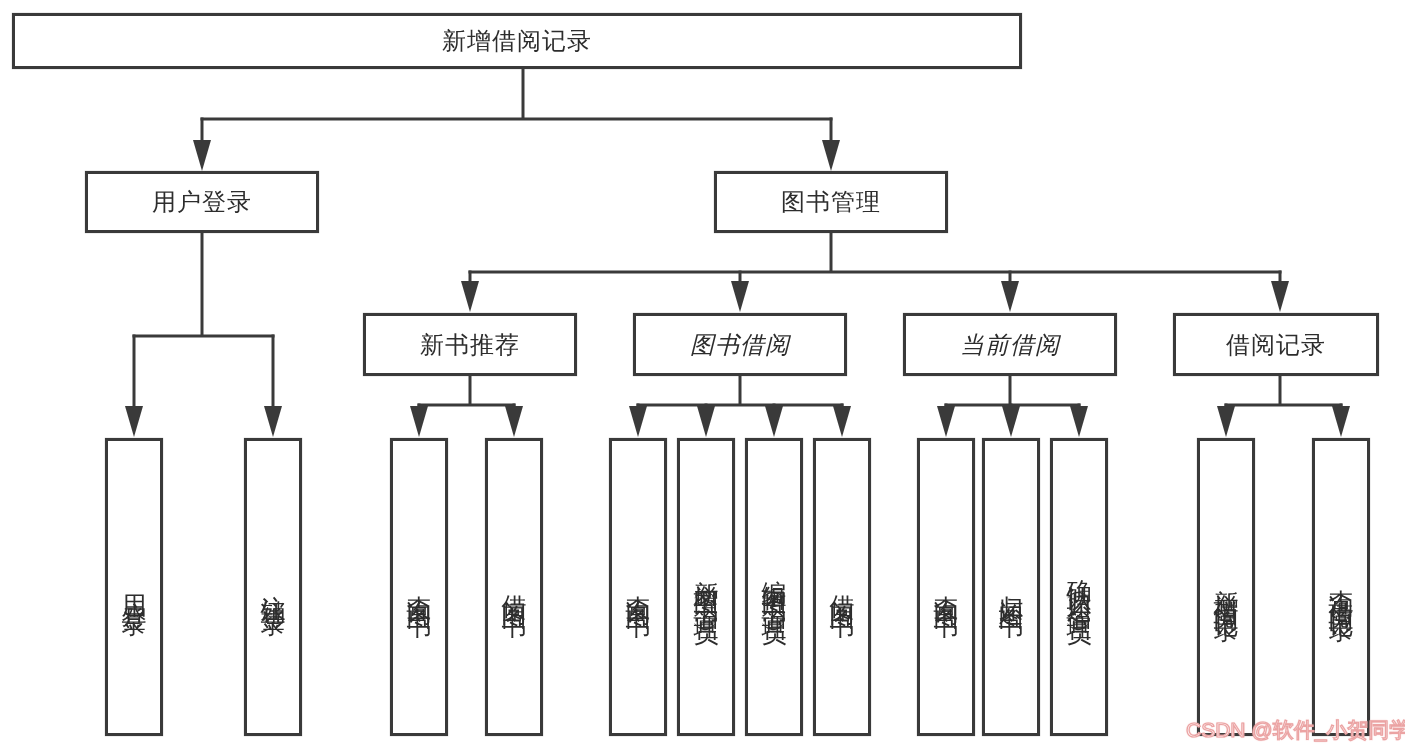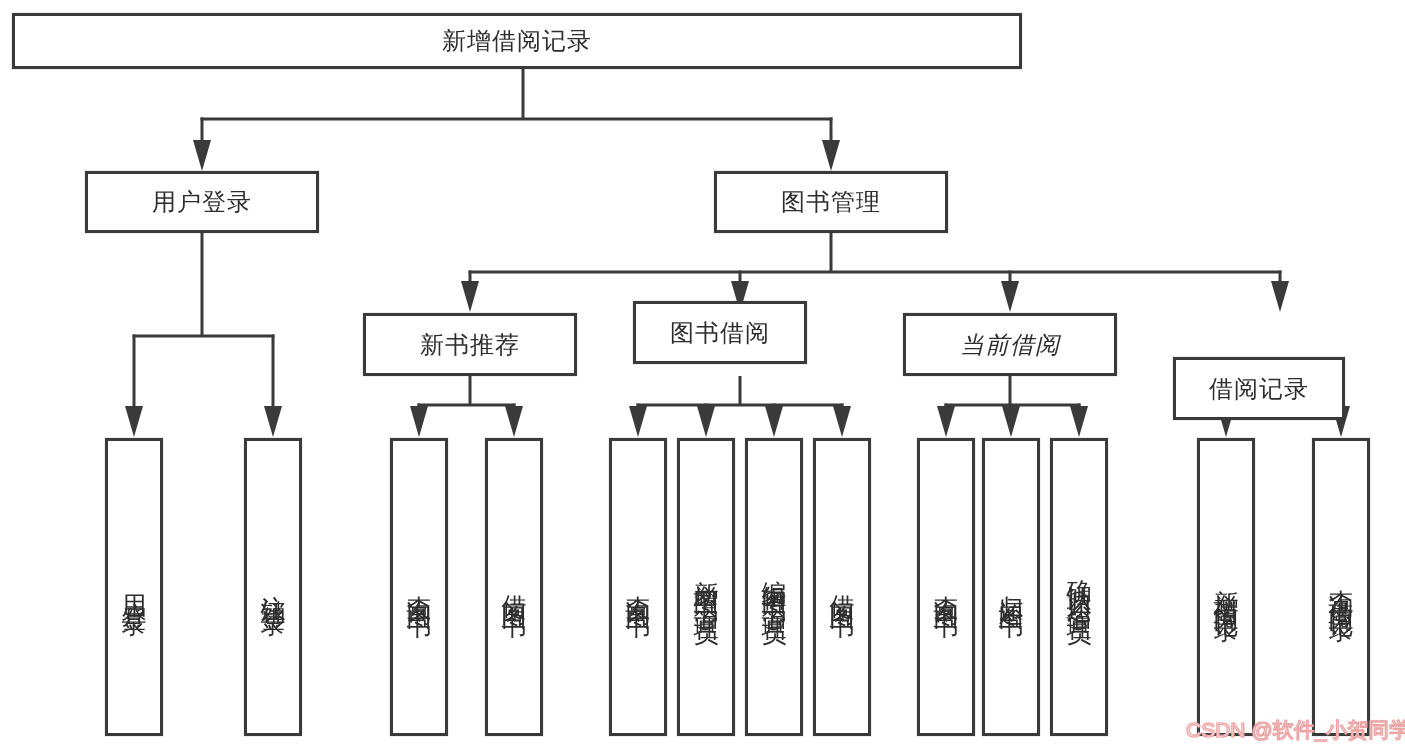--- a/index.html
+++ b/index.html
@@ -95,23 +95,23 @@
     <line x1="1341" y1="403.5" x2="1341" y2="408"></line>
     <polygon points="1332,406 1350,406 1341,437" stroke="none"></polygon>
   </svg>
 
   <div class="node hbox" style="left:12px;top:13px;width:1010px;height:56px;">新增借阅记录</div>
 
   <div class="node hbox" style="left:85px;top:171px;width:234px;height:62px;">用户登录</div>
   <div class="node hbox" style="left:714px;top:171px;width:234px;height:62px;">图书管理</div>
 
   <div class="node hbox" style="left:363px;top:313px;width:214px;height:63px;">新书推荐</div>
-  <div class="node hbox" style="left:633px;top:301px;width:174px;height:63px;">图书借阅</div>
+  <div class="node hbox" style="left:633px;top:313px;width:214px;height:63px;font-style:italic;">图书借阅</div>
   <div class="node hbox" style="left:903px;top:313px;width:214px;height:63px;font-style:italic;">当前借阅</div>
-  <div class="node hbox" style="left:1173px;top:313px;width:172px;height:63px;margin-top:44px;">借阅记录</div>
+  <div class="node hbox" style="left:1173px;top:313px;width:206px;height:63px;">借阅记录</div>
 
   <div class="node vbox" style="left:105px;top:438px;width:58px;height:298px;">用户登录</div>
   <div class="node vbox" style="left:244px;top:438px;width:58px;height:298px;">注销登录</div>
 
   <div class="node vbox" style="left:390px;top:438px;width:58px;height:298px;">查询图书</div>
   <div class="node vbox" style="left:485px;top:438px;width:58px;height:298px;">借阅图书</div>
 
   <div class="node vbox" style="left:609px;top:438px;width:58px;height:298px;">查询图书</div>
   <div class="node vbox" style="left:677px;top:438px;width:58px;height:298px;">新增图书（管理员）</div>
   <div class="node vbox" style="left:745px;top:438px;width:58px;height:298px;">编辑图书（管理员）</div>

